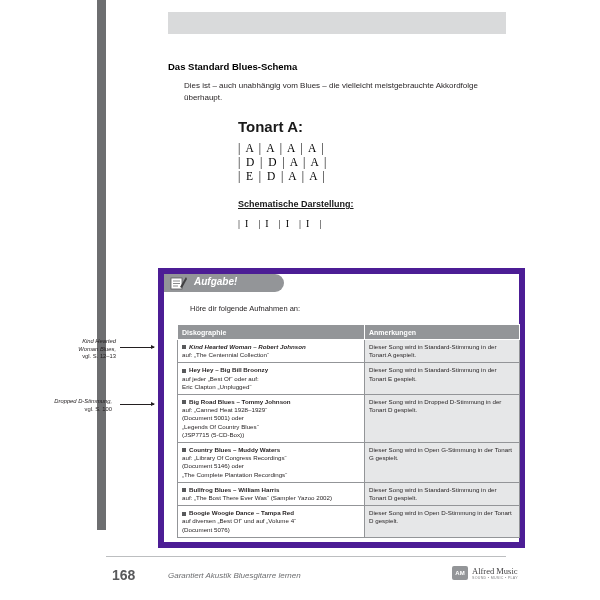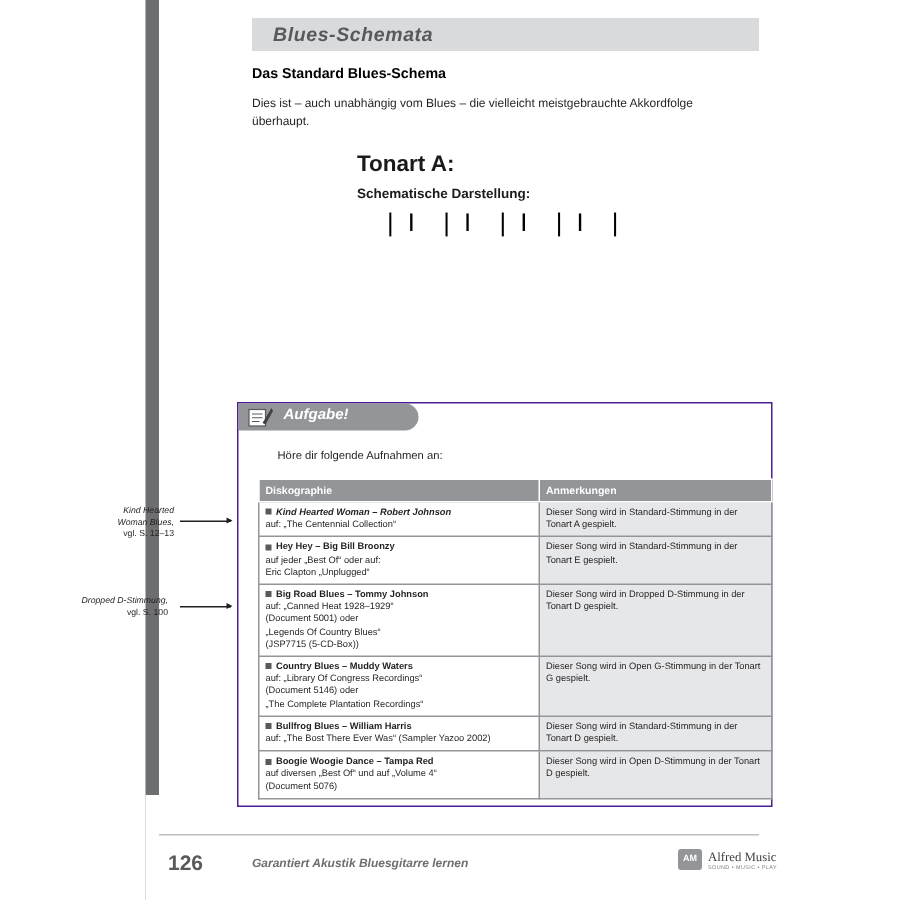--- a/index.html
+++ b/index.html
@@ -60,27 +60,27 @@
   .content {
     position: absolute;
     left: 168px;
     top: 44px;
     width: 345px;
   }
   .section-title {
     font-size: 9.5px;
     font-weight: bold;
     color: #000;
-    margin: 0 0 8px 0;
+    margin: 17px 0 8px 0;
   }
   .para {
     font-size: 8px;
     line-height: 12px;
     color: #231f20;
-    margin: 0 0 14px 0;
+    margin: 0 0 14px 16px;
     width: 330px;
   }
   .subhead {
     font-size: 15px;
     font-weight: bold;
     margin: 0 0 6px 0;
     padding-left: 70px;
   }
   .chord-grid {
     padding-left: 70px;
@@ -92,41 +92,41 @@
     letter-spacing: 0px;
     line-height: 14px;
     white-space: pre;
     color: #000;
   }
   .subhead2 {
     font-size: 9px;
     font-weight: bold;
     margin: 0 0 8px 0;
     padding-left: 70px;
+    text-decoration: underline;
   }
   .schema-grid {
     padding-left: 70px;
     margin-bottom: 10px;
   }
   .schema-row {
-    font-family: Liberation Sans, sans-serif;
-    font-size: 17px;
+    font-family: Liberation Serif, serif;
+    font-size: 10px;
     line-height: 14px;
     white-space: pre;
     color: #000;
-    margin-left: 20px;
   }
   
   .task-box {
     position: absolute;
     left: 158px;
     top: 268px;
     width: 355px;
     height: 268px;
-    border: 1px solid #4c1d95;
+    border: 6px solid #4c1d95;
     background: #ffffff;
   }
   .task-header {
     position: absolute;
     left: 0px;
     top: 0px;
     width: 120px;
     height: 18px;
     background: #939598;
     border-radius: 0 9px 9px 0;
@@ -237,21 +237,21 @@
     top: 567px;
     font-size: 14px;
     font-weight: bold;
     color: #58595b;
   }
   .footer-title {
     position: absolute;
     left: 168px;
     top: 571px;
     font-size: 8px;
-    font-weight: bold;
+    font-weight: normal;
     font-style: italic;
     color: #6d6e70;
   }
   .logo-box {
     position: absolute;
     left: 452px;
     top: 566px;
     width: 16px;
     height: 14px;
     background: #939598;
@@ -284,27 +284,31 @@
 </style>
 </head>
 <body>
 
 <div class="page">
 
   <div class="left-band"></div>
   <div class="left-band-white"></div>
 
   <div class="header-bar"></div>
-  <div class="header-title">Blues-Schemata</div>
 
   <div class="content">
     <p class="section-title">Das Standard Blues-Schema</p>
     <p class="para">Dies ist – auch unabhängig vom Blues – die vielleicht meistgebrauchte Akkordfolge überhaupt.</p>
 
     <p class="subhead">Tonart A:</p>
+    <div class="chord-grid">
+      <div class="chord-row">|  A  |  A  |  A  |  A  |</div>
+      <div class="chord-row">|  D  |  D  |  A  |  A  |</div>
+      <div class="chord-row">|  E  |  D  |  A  |  A  |</div>
+    </div>
 
     <p class="subhead2">Schematische Darstellung:</p>
     <div class="schema-grid">
       <div class="schema-row">|  I    |  I    |  I    |  I    |</div>
     </div>
   </div>
 
   <div class="task-box">
     <div class="task-header"></div>
     <div class="task-icon">
@@ -387,21 +391,21 @@
   </div>
   <div class="arrow" style="left: 120px; top: 347px; width: 34px;"></div>
 
   <div class="side-note" style="left: 38px; top: 398px;">
     <div class="sn-title">Dropped D-Stimmung,</div>
     <div>vgl. S. 100</div>
   </div>
   <div class="arrow" style="left: 120px; top: 404px; width: 34px;"></div>
 
   <div class="footer-rule"></div>
-  <div class="page-num">126</div>
+  <div class="page-num">168</div>
   <div class="footer-title">Garantiert Akustik Bluesgitarre lernen</div>
   <div class="logo-box">
       <span>AM</span>
     </div>
   <div class="logo-text">Alfred Music</div>
   <div class="logo-sub">SOUND • MUSIC • PLAY</div>
 
 </div>
 
 </body></html>

